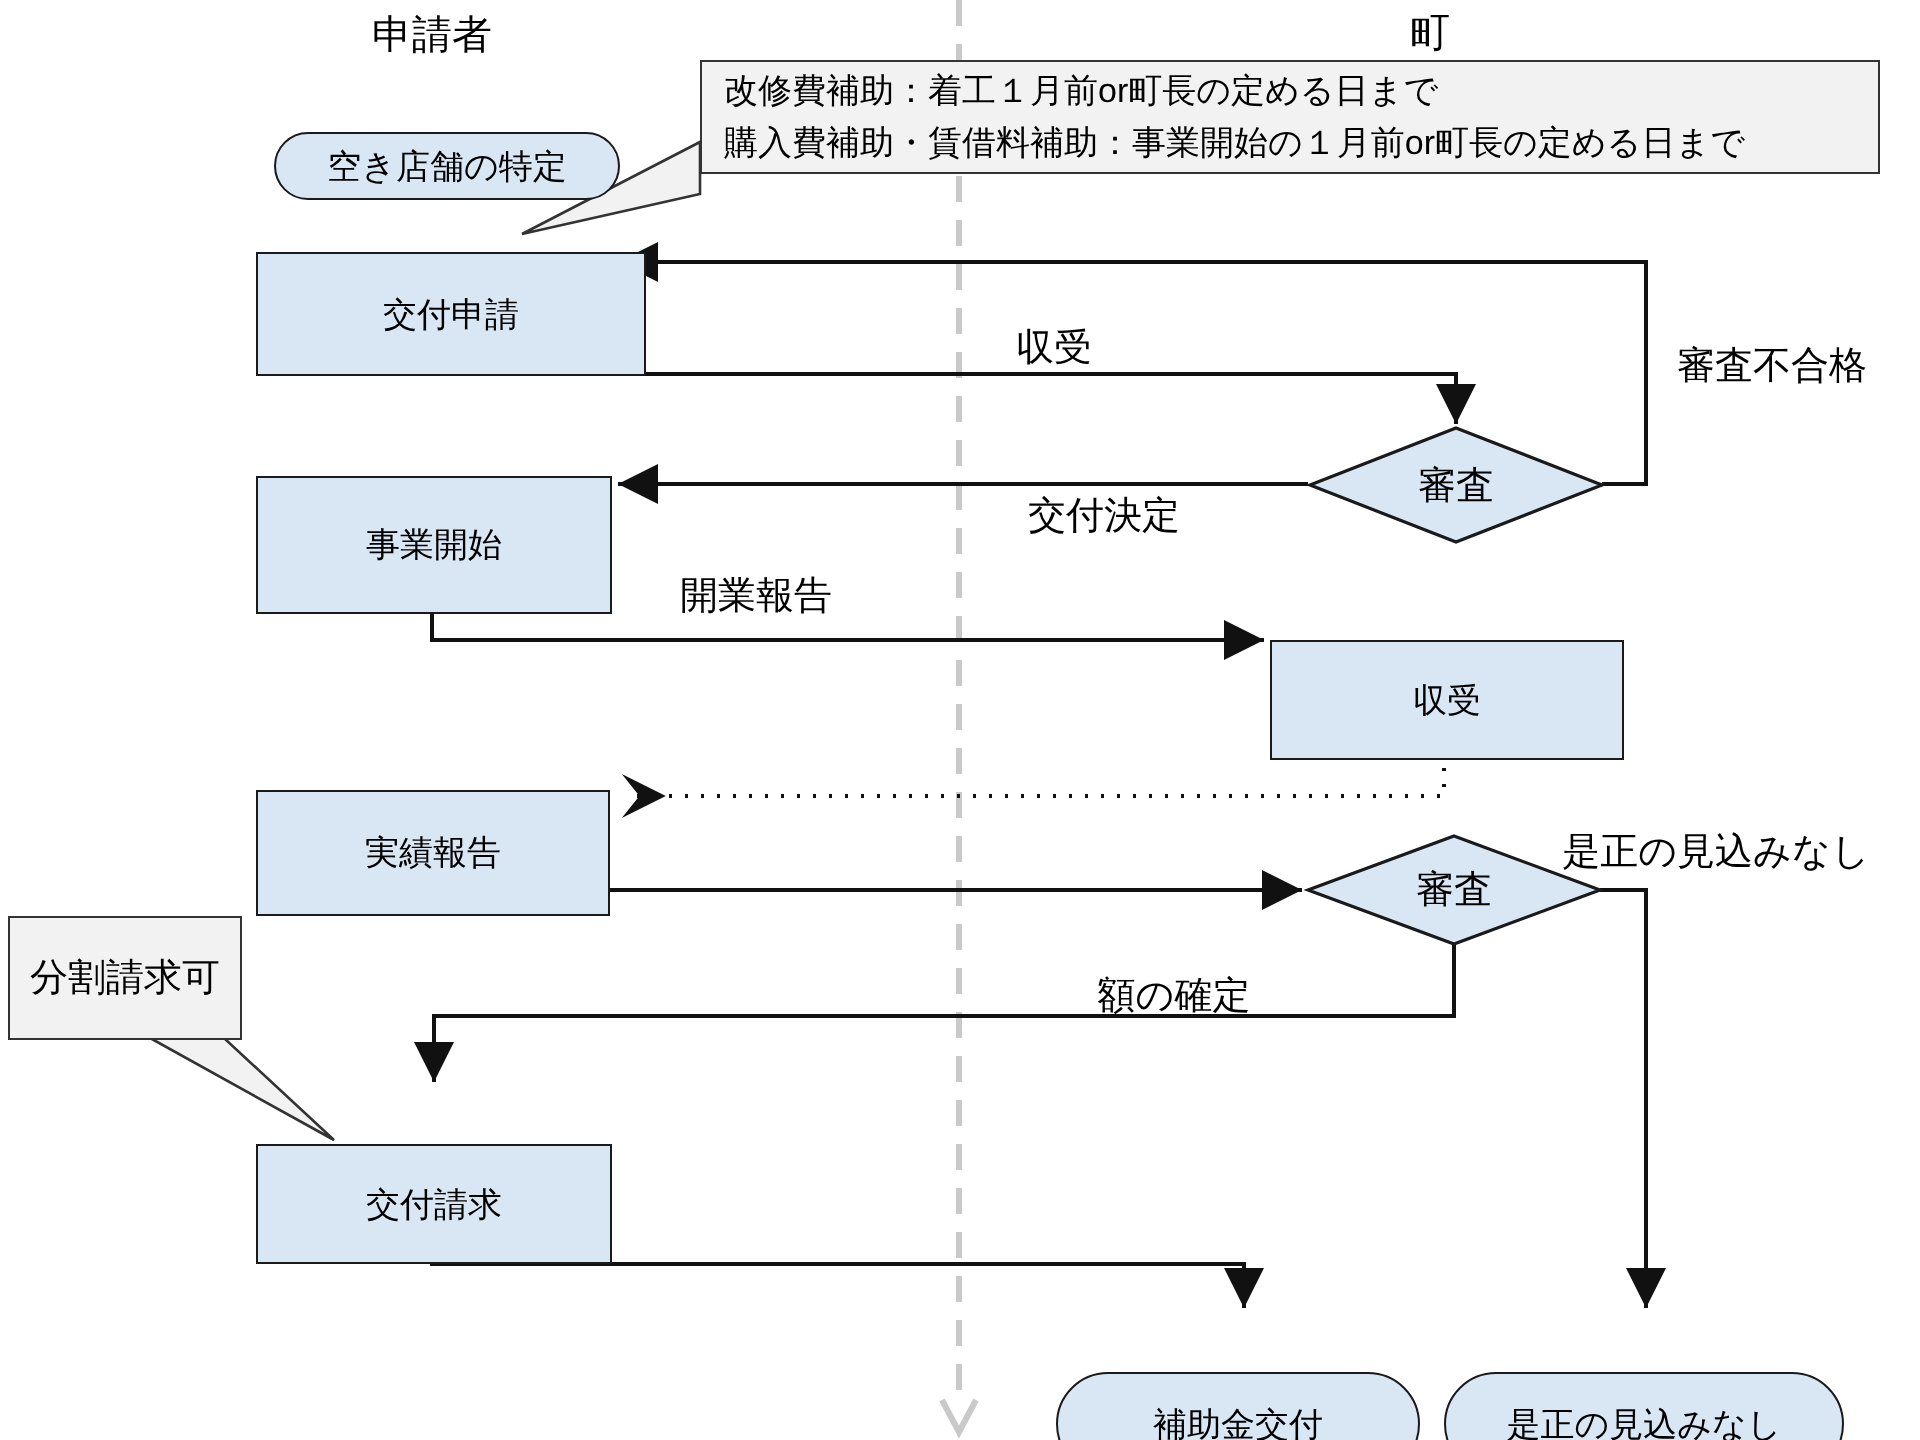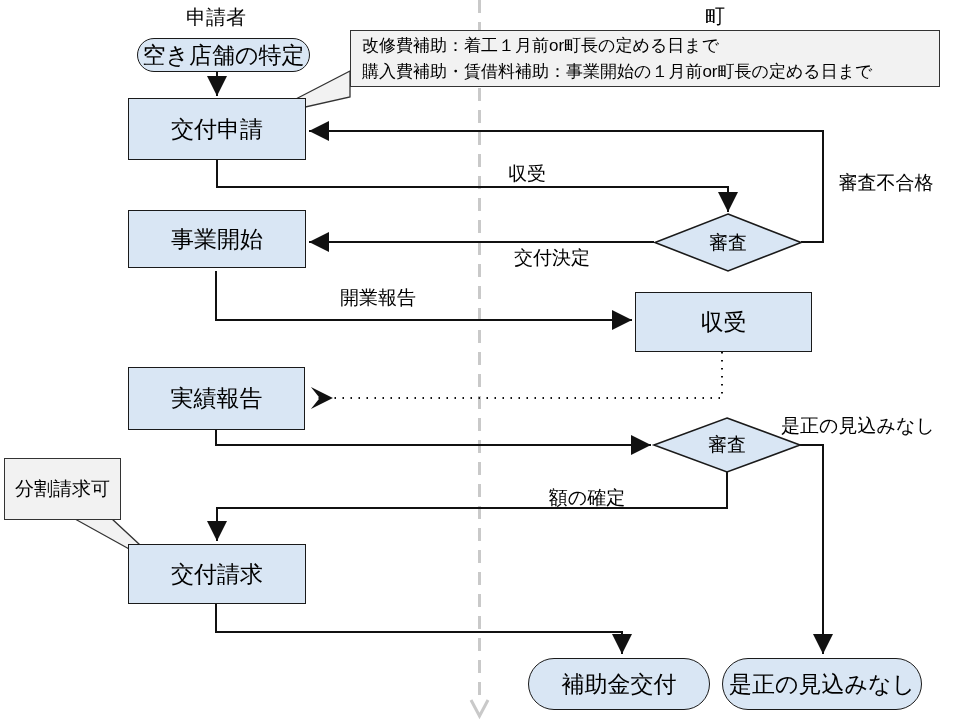--- a/index.html
+++ b/index.html
@@ -12,26 +12,26 @@
   #stage{
     position:relative;width:960px;height:720px;background:#ffffff;
     font-family:"Liberation Sans","DejaVu Sans",sans-serif;color:#000;overflow:hidden;
   }
   #wires{position:absolute;left:0;top:0;width:960px;height:720px;}
   .lane-label{position:absolute;font-size:20px;text-align:center;width:120px;}
   #lane-applicant{left:156px;top:4px;}
   #lane-town{left:655px;top:3px;}
   .node{
     position:absolute;background:var(--node-fill);border:1.6px solid var(--node-border);
-    display:flex;align-items:center;justify-content:center;font-size:23px;
-    box-sizing:border-box;white-space:nowrap;
+    display:flex;align-items:center;justify-content:center;font-size:17px;
+    box-sizing:border-box;white-space:nowrap;margin-top:28px;
   }
   #node-start{left:137px;top:38px;width:173px;height:34px;border-radius:17px;}
-  #node-apply{left:128px;top:98px;width:178px;height:62px;}
-  #node-business-start{left:128px;top:210px;width:178px;height:58px;}
+  #node-apply{left:128px;top:98px;width:195px;height:62px;}
+  #node-business-start{left:128px;top:210px;width:178px;height:69px;}
   #node-receipt{left:635px;top:292px;width:177px;height:60px;}
   #node-result-report{left:128px;top:367px;width:177px;height:63px;}
   #node-payment-request{left:128px;top:544px;width:178px;height:60px;}
   #node-subsidy-grant{left:528px;top:658px;width:182px;height:52px;border-radius:26px;}
   #node-grant-cancel{left:722px;top:658px;width:200px;height:52px;border-radius:26px;}
   .diamond-label{
     position:absolute;display:flex;align-items:center;justify-content:center;
     font-size:19px;pointer-events:none;text-align:right;
   }
   #dlabel-review1{left:655px;top:214px;width:146px;height:57px;}

